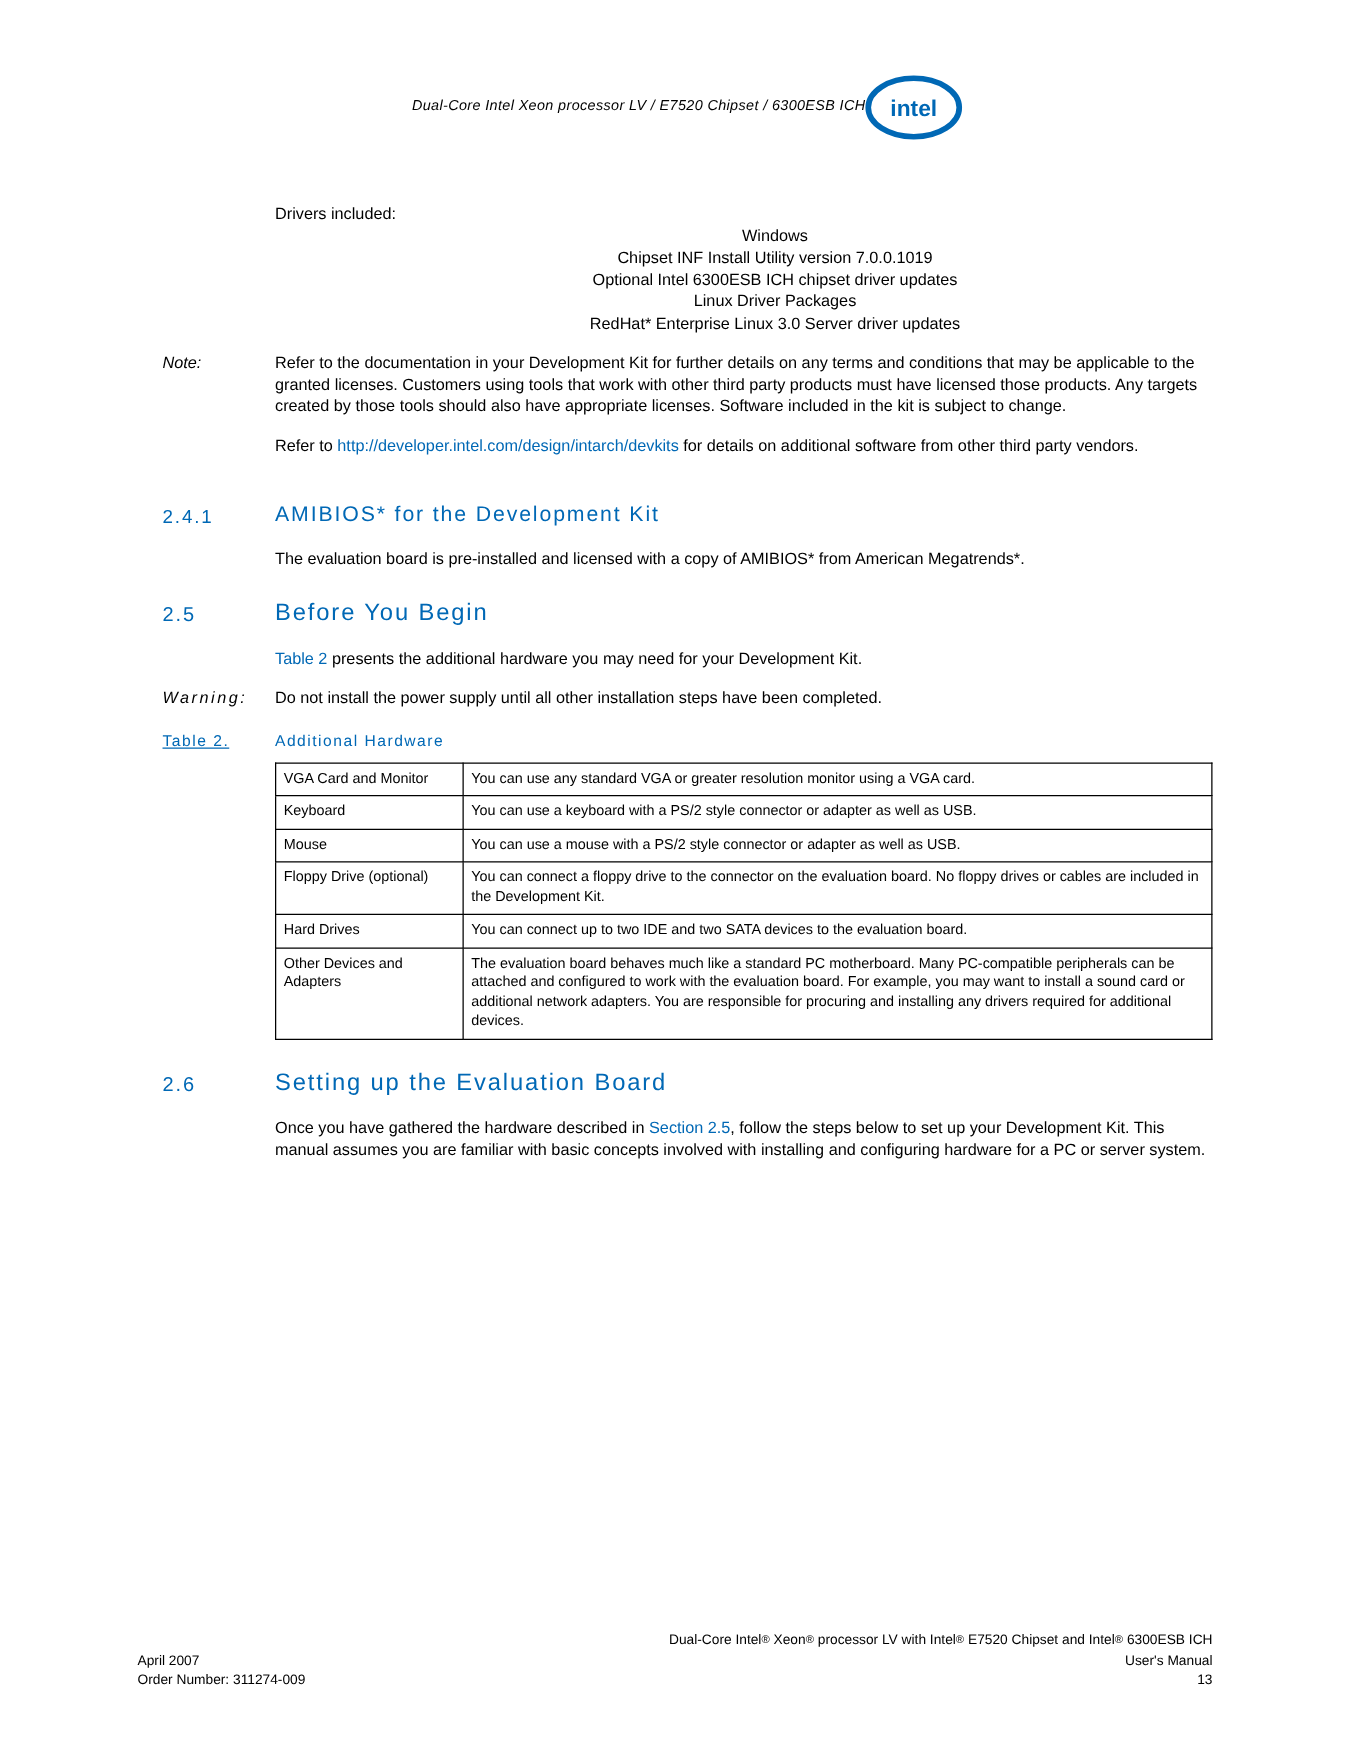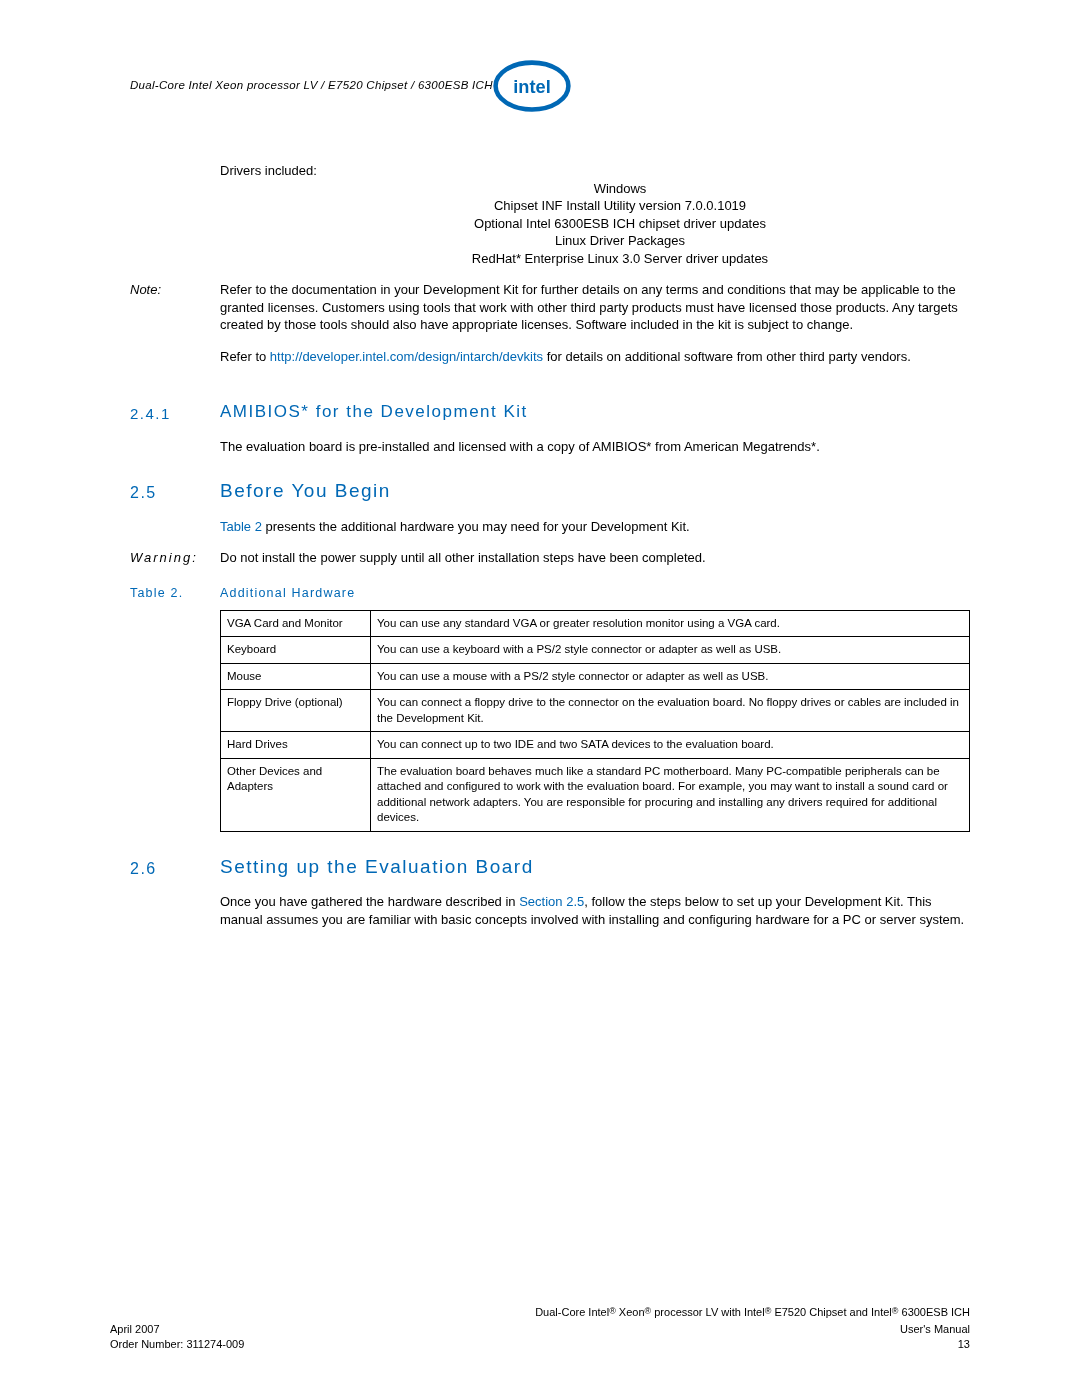--- a/index.html
+++ b/index.html
@@ -9,21 +9,21 @@
     color: #000;
     background: #fff;
     width: 1080px;
     height: 1397px;
     position: relative;
     padding: 60px 110px 50px 130px;
     line-height: 1.35;
   }
   .header-row {
     display: flex;
-    justify-content: flex-start;
+    justify-content: center;
     align-items: center;
     margin-bottom: 50px;
   }
   .doc-header {
     font-style: italic;
     font-size: 11.5px;
     letter-spacing: 0.3px;
     color: #000;
   }
   .logo {
@@ -95,20 +95,21 @@
     display: flex;
     margin-top: 18px;
     margin-bottom: 8px;
     color: #0068b5;
     font-size: 12.5px;
     letter-spacing: 1.2px;
   }
   .table-caption-label {
     width: 90px;
     flex-shrink: 0;
+    text-decoration: underline;
   }
   table.hardware {
     border-collapse: collapse;
     width: 100%;
     font-size: 11.5px;
     margin-left: 0;
   }
   table.hardware td {
     border: 1px solid #000;
     padding: 5px 6px;

